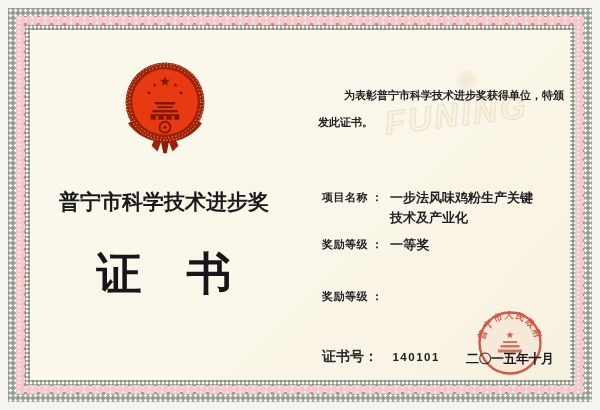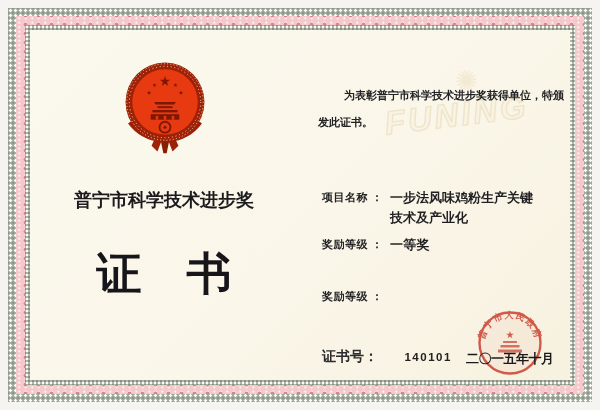--- a/index.html
+++ b/index.html
@@ -54,21 +54,21 @@
   .wm-text{
     display:block;font-size:33px;font-weight:bold;font-style:italic;letter-spacing:3px;
     color:rgba(245,236,214,.45);
     -webkit-text-stroke:1.5px rgba(229,211,172,.8);
   }
 
   
   .emblem{position:absolute;left:93px;top:30px;width:84px;height:95px;}
   .award-title{
     position:absolute;left:14px;top:158px;width:240px;text-align:center;
-    font-size:18px;font-weight:bold;letter-spacing:0;white-space:nowrap;color:#1b1b1d;
+    font-size:21px;font-weight:bold;letter-spacing:0;white-space:nowrap;color:#1b1b1d;
   }
   .doc-title{
     position:absolute;left:14px;top:214px;width:240px;text-align:center;
     font-size:45px;font-weight:bold;color:#16161a;white-space:nowrap;
   }
 
   
   .citation{
     position:absolute;left:288px;top:52px;width:250px;margin:0;
     font-size:11px;font-weight:bold;line-height:27px;text-indent:26px;
@@ -81,21 +81,21 @@
   .flabel{
     flex:0 0 68px;font-size:11px;font-weight:bold;letter-spacing:.5px;
     padding-top:2px;color:#232325;white-space:nowrap;
   }
   .fvalue{font-size:13px;font-weight:bold;line-height:20px;color:#1f1f22;}
   .row1 .fvalue{width:152px;word-break:break-all;}
   .row2 .fvalue,.row3 .fvalue{white-space:nowrap;letter-spacing:.3px;}
 
   .certno{position:absolute;left:292px;top:317px;}
   .cn-label{font-size:14px;font-weight:bold;color:#2a2a2c;vertical-align:middle;}
-  .cn-value{font-size:11.5px;font-weight:bold;letter-spacing:1.5px;color:#222;margin-left:22px;vertical-align:middle;}
+  .cn-value{font-size:11.5px;font-weight:bold;letter-spacing:1.5px;color:#222;margin-left:10px;vertical-align:middle;}
 
   .seal{position:absolute;left:447px;top:280px;width:66px;height:66px;opacity:.85;mix-blend-mode:multiply;z-index:4;}
   .date{
     position:absolute;left:436px;top:314px;z-index:5;
     font-size:13px;font-weight:bold;letter-spacing:-.5px;white-space:nowrap;color:#19191c;margin-top:6px;
   }
 </style>
 </head>
 <body>
 

